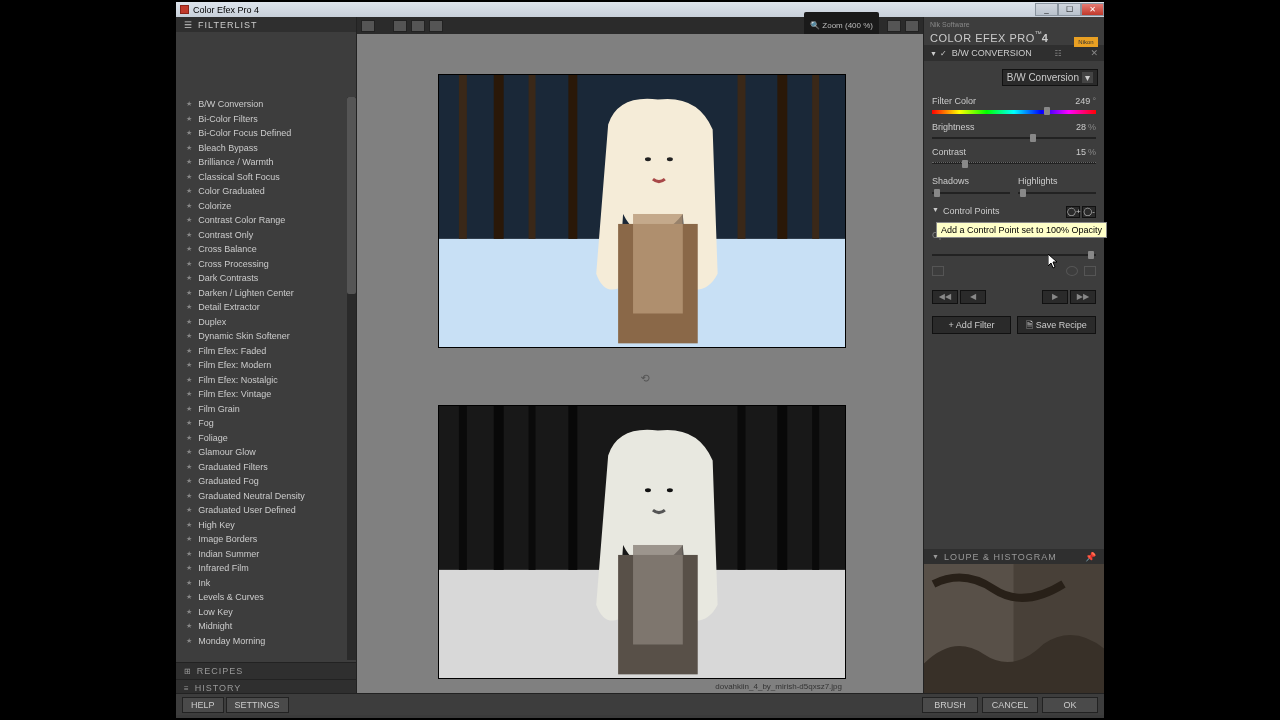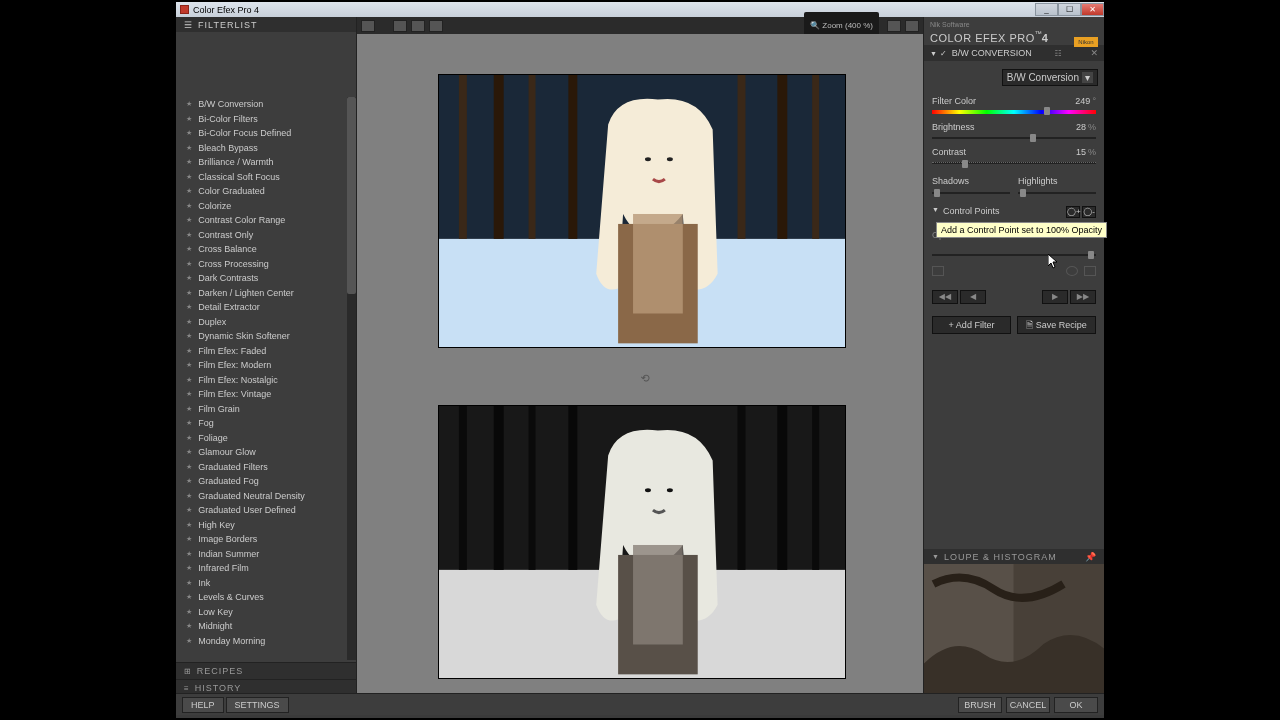--- a/index.html
+++ b/index.html
@@ -74,21 +74,21 @@
 .action-row { padding: 4px 8px; display: flex; gap: 6px; }
 .action-btn { flex: 1; height: 18px; background: #2a2a2a; border: 1px solid #111; color: #ccc; font-size: 9px; text-align: center; line-height: 16px; }
 .loupe-hdr { position: absolute; bottom: 132px; left: 0; right: 0; height: 15px; background: #2f2f2f; color: #999; font-size: 9px; padding-left: 8px; display: flex; align-items: center; letter-spacing: 1px; }
 .loupe-hdr .tri { margin-right: 4px; font-size: 7px; }
 .loupe-hdr .pin { margin-left: auto; margin-right: 6px; font-size: 9px; }
 .loupe-img { position: absolute; bottom: 0; left: 0; right: 0; height: 132px; background: #555; overflow: hidden; }
 
 .footer { position: absolute; left: 0; right: 0; bottom: 3px; height: 22px; background: #3d3d3d; border-top: 1px solid #222; display: flex; align-items: center; padding: 0 6px; }
 .foot-btn-sm { height: 16px; padding: 0 8px; background: #4a4a4a; border: 1px solid #222; color: #ccc; font-size: 9px; line-height: 14px; margin-right: 2px; }
 .foot-right { margin-left: auto; display: flex; gap: 4px; }
-.foot-btn-lg { height: 16px; width: 44px; background: #4a4a4a; border: 1px solid #222; color: #ccc; font-size: 9px; text-align: center; line-height: 14px; }
+.foot-btn-lg { height: 16px; width: 56px; background: #4a4a4a; border: 1px solid #222; color: #ccc; font-size: 9px; text-align: center; line-height: 14px; }
 .cursor { position: absolute; width: 12px; height: 16px; z-index: 200; pointer-events: none; }
 </style>
 </head>
 <body>
 
 <div class="app-window">
   <div class="titlebar">
     <div class="icon-sq"></div>
     <span>Color Efex Pro 4</span>
     <div class="win-controls">
@@ -319,20 +319,24 @@
           <rect x="375" y="0" width="7" height="165" fill="#0a0a0a"></rect>
         <ellipse cx="220" cy="90" rx="28" ry="35" fill="#d8d0c8"></ellipse>
         <path d="M 170 50 Q 180 20 220 25 Q 260 20 275 55 L 280 200 Q 270 220 250 215 L 245 140 Q 230 160 210 160 Q 195 160 185 140 L 180 215 Q 165 220 158 200 Z" fill="#e8e8e0"></path>
         <rect x="180" y="150" width="80" height="120" fill="#585048"></rect>
         <rect x="195" y="140" width="50" height="100" fill="#888078" opacity="0.8"></rect>
         <ellipse cx="210" cy="85" rx="3" ry="2" fill="#111"></ellipse>
           <ellipse cx="232" cy="85" rx="3" ry="2" fill="#111"></ellipse>
         <path d="M 215 105 Q 221 110 227 105" stroke="#555" stroke-width="3" fill="none"></path>
       </svg>
     </div>
+    <div class="img-label">
+      <span>dovahkiin_4_by_mirish-d5qxsz7.jpg</span><br>
+      <span>0.5 MP</span>
+    </div>
   </div>
 
   <div class="right-panel">
     <div class="brand-row">
       <div class="brand-sm">Nik Software</div>
       <span class="brand-lg">COLOR EFEX PRO</span><span class="brand-sup">™</span><span class="brand-lg" style="font-weight:bold">4</span>
       <div class="brand-badge">Nikon</div>
     </div>
     <div class="filter-hdr">
       <span style="margin-right:3px;font-size:7px">▼</span>

